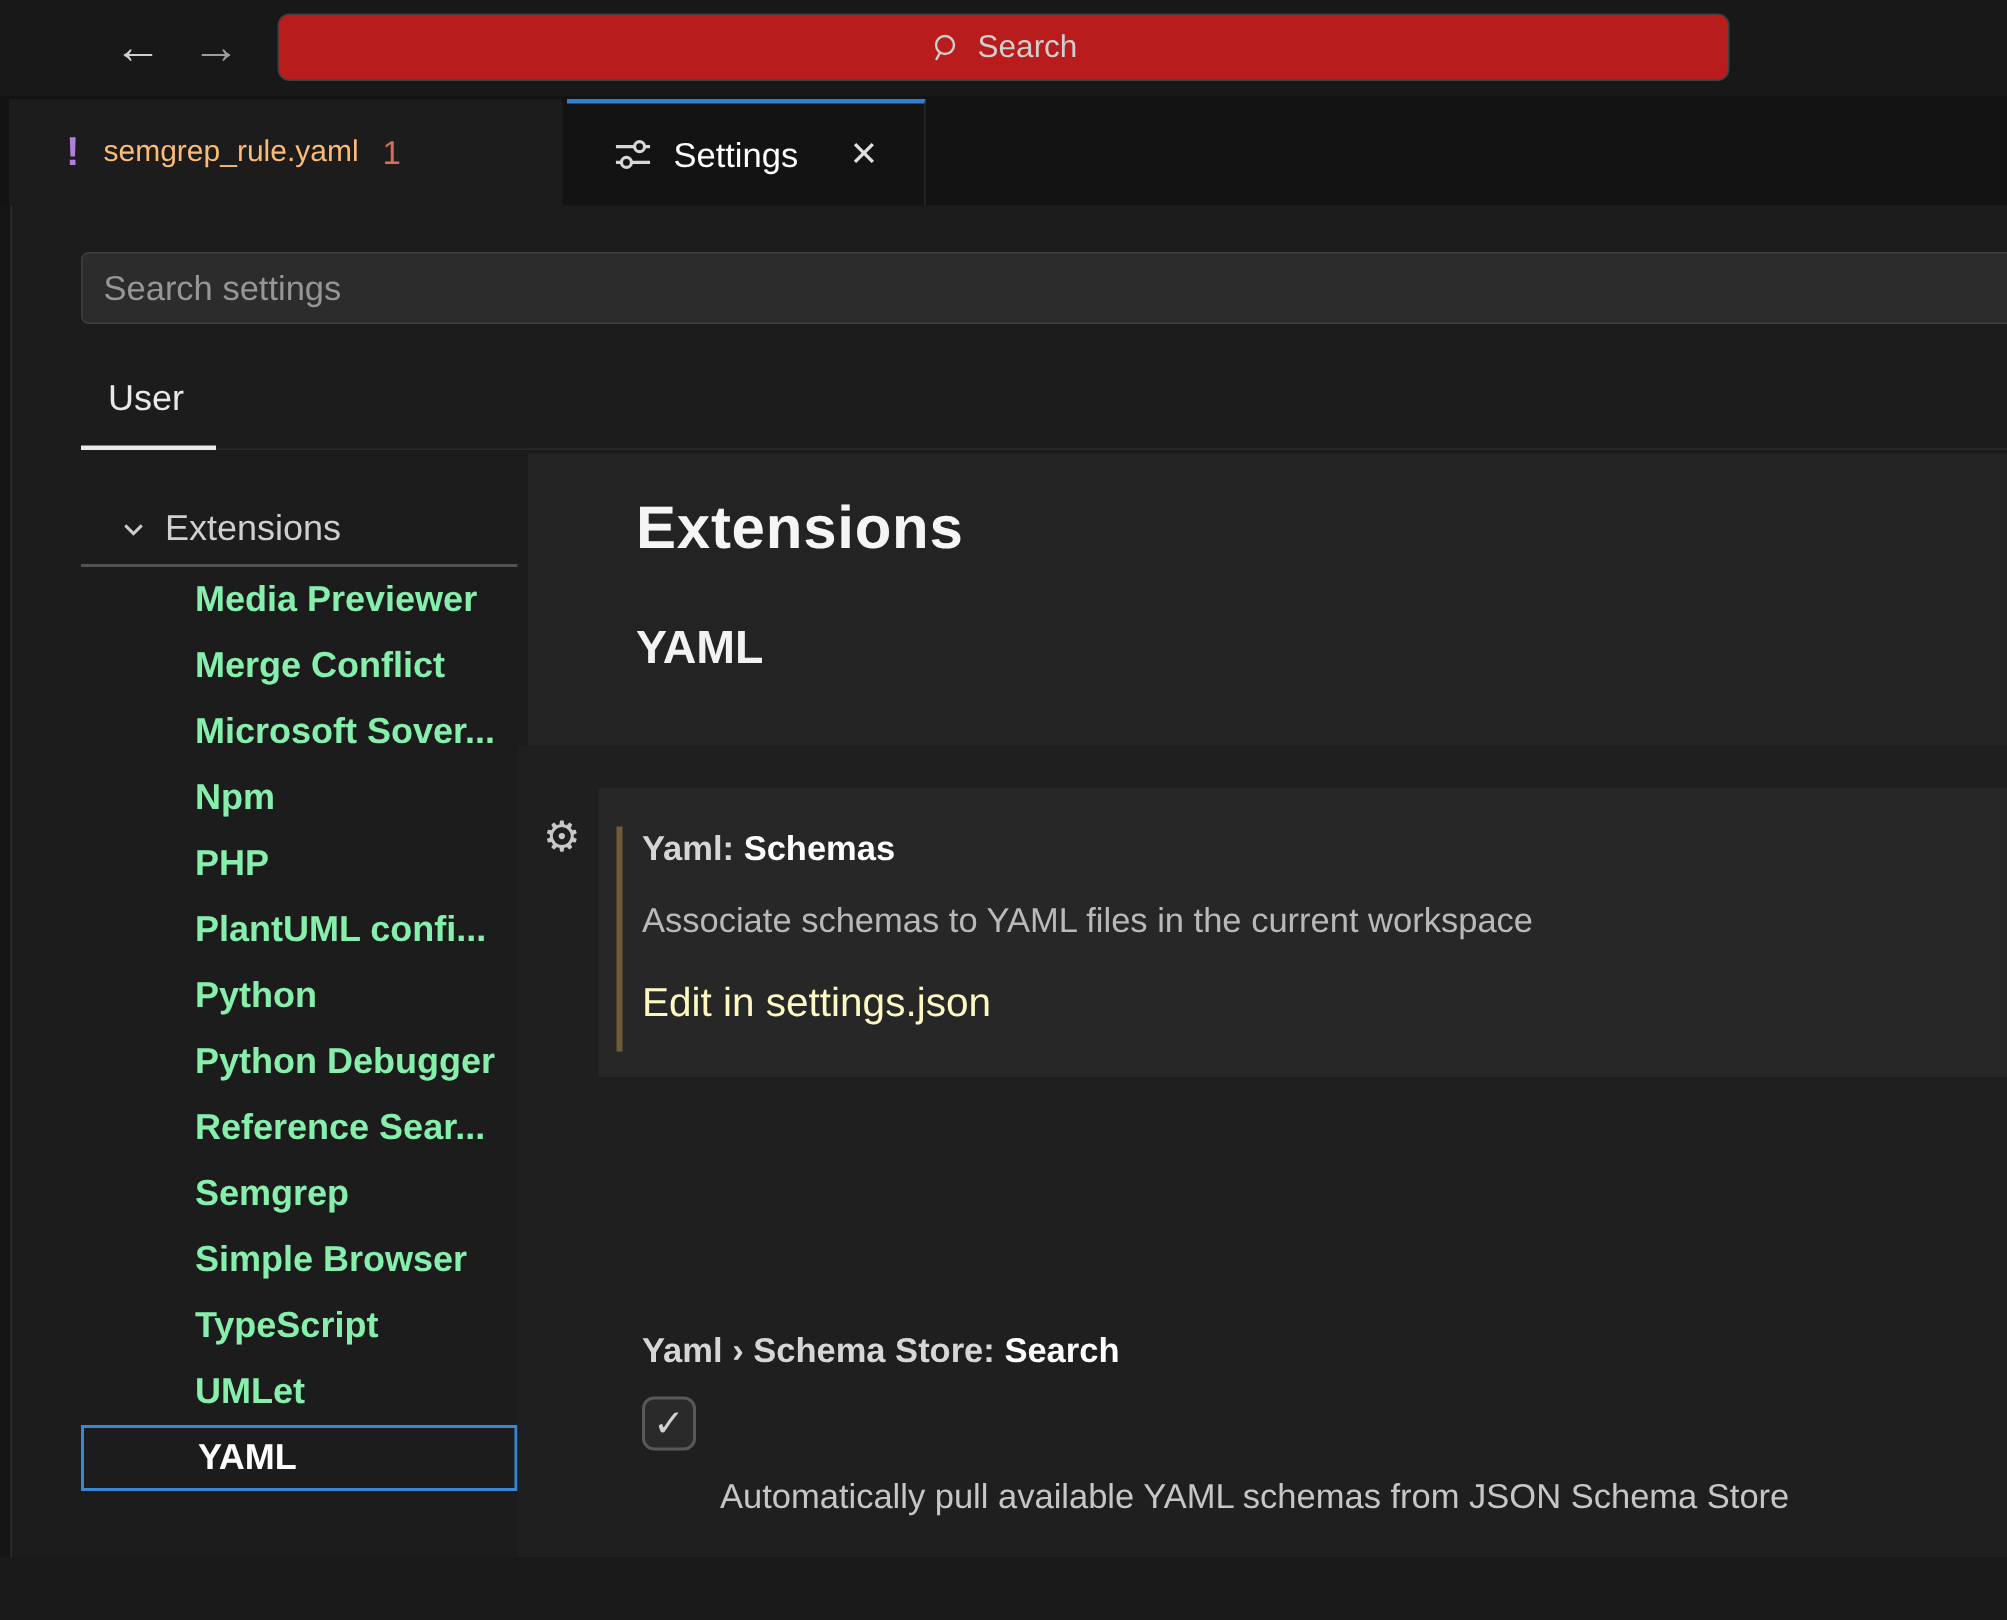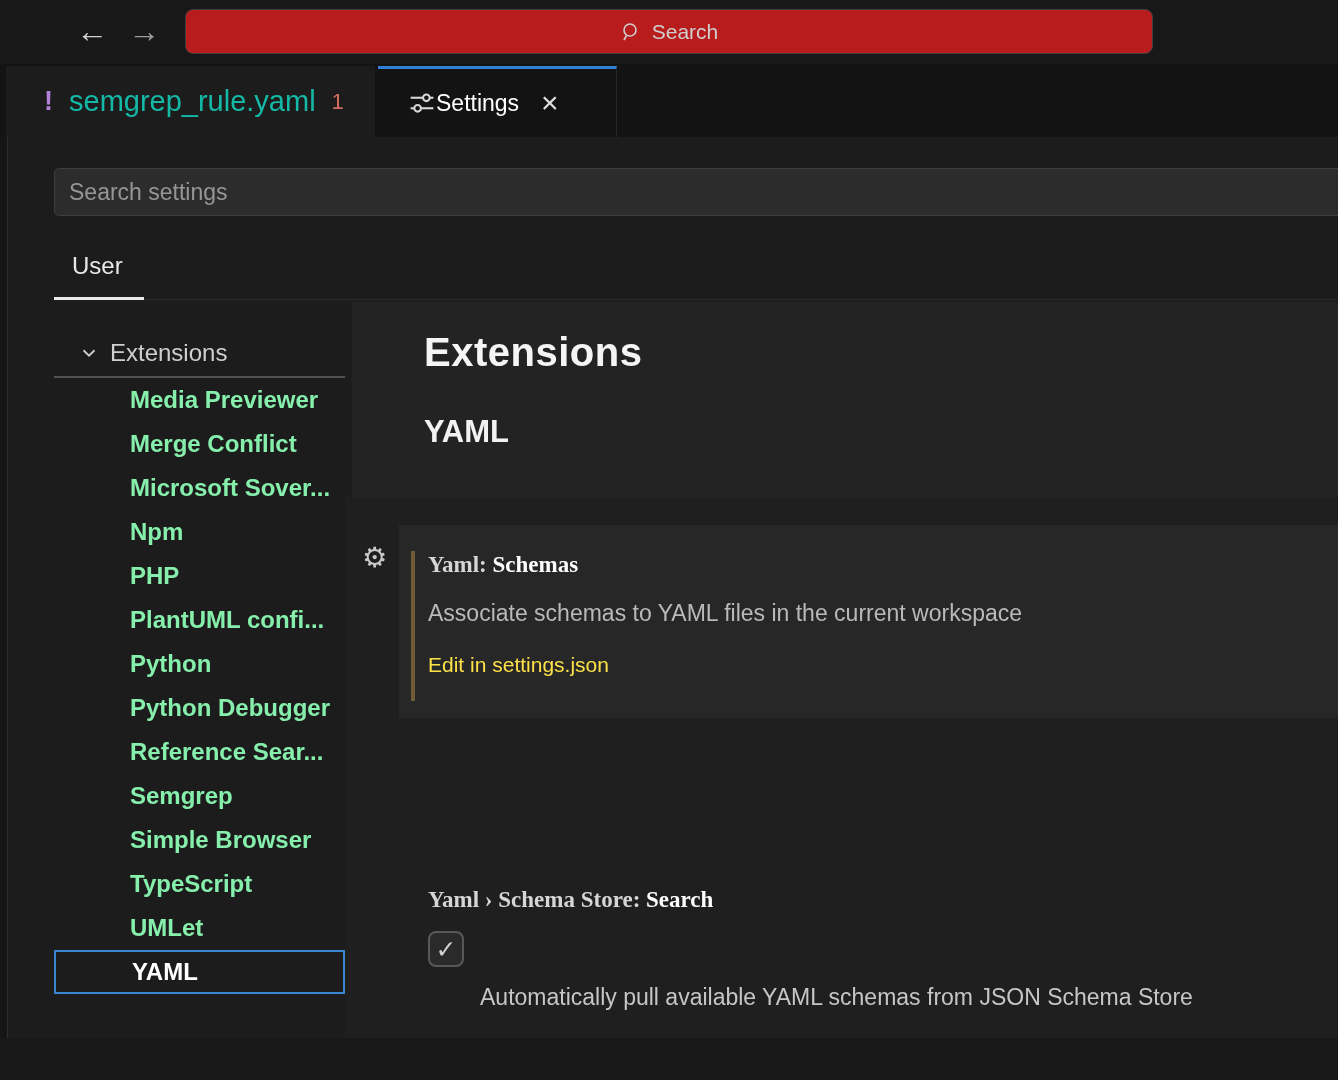--- a/index.html
+++ b/index.html
@@ -15,24 +15,24 @@
   .cmd-center { position:absolute; left:185px; top:9px; width:968px; height:45px;
     background:#b91c1c; border:1px solid #404040; border-radius:8px;
     display:flex; align-items:center; justify-content:center; gap:10px; color:#cfcfcf; font-size:21px; }
   .cmd-center .mag { display:flex; }
 
   
   .tabstrip { position:absolute; left:0; top:64px; width:1338px; height:73px; background:#131313; }
   .tab { position:absolute; top:2px; height:71px; display:flex; align-items:center; }
   .tab-file { left:6px; width:369px; background:#1c1c1c; padding-left:38px; gap:16px; }
   .tab-file .mod-badge { color:#b180d7; font-size:27px; font-weight:700; }
-  .tab-file .fname { color:#14b8a6; font-size:29px; }
+  .tab-file .fname { color:#fdba74; font-size:20px; }
   .tab-file .fbadge { color:#d16f5e; font-size:22px; }
   .tab-settings { left:378px; width:239px; background:#131313; border-top:3px solid #2f81d7;
-    border-right:1px solid #262626; padding-left:30px; }
+    border-right:1px solid #262626; padding-left:30px; gap:13px; }
   .tab-settings .tlabel { color:#ffffff; font-size:23px; }
   .tab-settings .tclose { color:#e0e0e0; font-size:30px; margin-left:22px; line-height:30px; }
 
   
   .rail { position:absolute; left:0; top:137px; width:8px; height:901px; background:#151515; border-right:1px solid #2e2e2e; }
 
   
   .main { position:absolute; left:8px; top:137px; width:1330px; height:901px; background:#1c1c1c; }
 
   .search-settings { position:absolute; left:46px; top:31px; width:1290px; height:48px;
@@ -55,24 +55,24 @@
 
   
   .header-block { position:absolute; left:344px; top:165px; width:986px; height:195px; background:#232323; }
   .h1 { position:absolute; left:72px; top:28px; font-size:40px; font-weight:700; color:#f5f5f5; letter-spacing:0.5px; }
   .h2 { position:absolute; left:72px; top:112px; font-size:31px; font-weight:700; color:#f2f2f2; }
   .list-block { position:absolute; left:337px; top:360px; width:993px; height:541px; background:#1f1f1f; }
 
   .row1 { position:absolute; left:54px; top:28px; width:939px; height:193px; background:#272727; }
   .row-gear { position:absolute; left:17px; top:47px; font-size:28px; color:#c8c8c8; line-height:28px; }
   .mod-bar { position:absolute; left:12px; top:26px; width:4px; height:150px; background:#6e5c35; }
-  .setting-title { position:absolute; font-size:23px; color:#d6d6d6; font-weight:600; white-space:nowrap;font-family:Liberation Serif, serif; }
+  .setting-title { position:absolute; font-size:23px; color:#d6d6d6; font-weight:600; white-space:nowrap; }
   .setting-title .sname { color:#ffffff; font-weight:700; }
   .setting-desc { position:absolute; font-size:23px; color:#b9b9b9; white-space:nowrap; }
-  .setting-link { position:absolute; font-size:21px; color:#fde047; }
+  .setting-link { position:absolute; font-size:27px; color:#fef9c3; }
 
   .checkbox { position:absolute; left:83px; top:434px; width:36px; height:36px; background:#2a2a2a;
     border:2px solid #585858; border-radius:8px; display:flex; align-items:center; justify-content:center;
     color:#d0d0d0; font-size:25px; }
   .checkbox-label { position:absolute; left:135px; top:439px; font-size:23px; color:#c6c6c6; white-space:nowrap;margin-top:48px; }
 
   .bottom-strip { position:absolute; left:0; top:1038px; width:1338px; height:42px; background:#191919; }
 
   svg { display:block; }
 </style>

